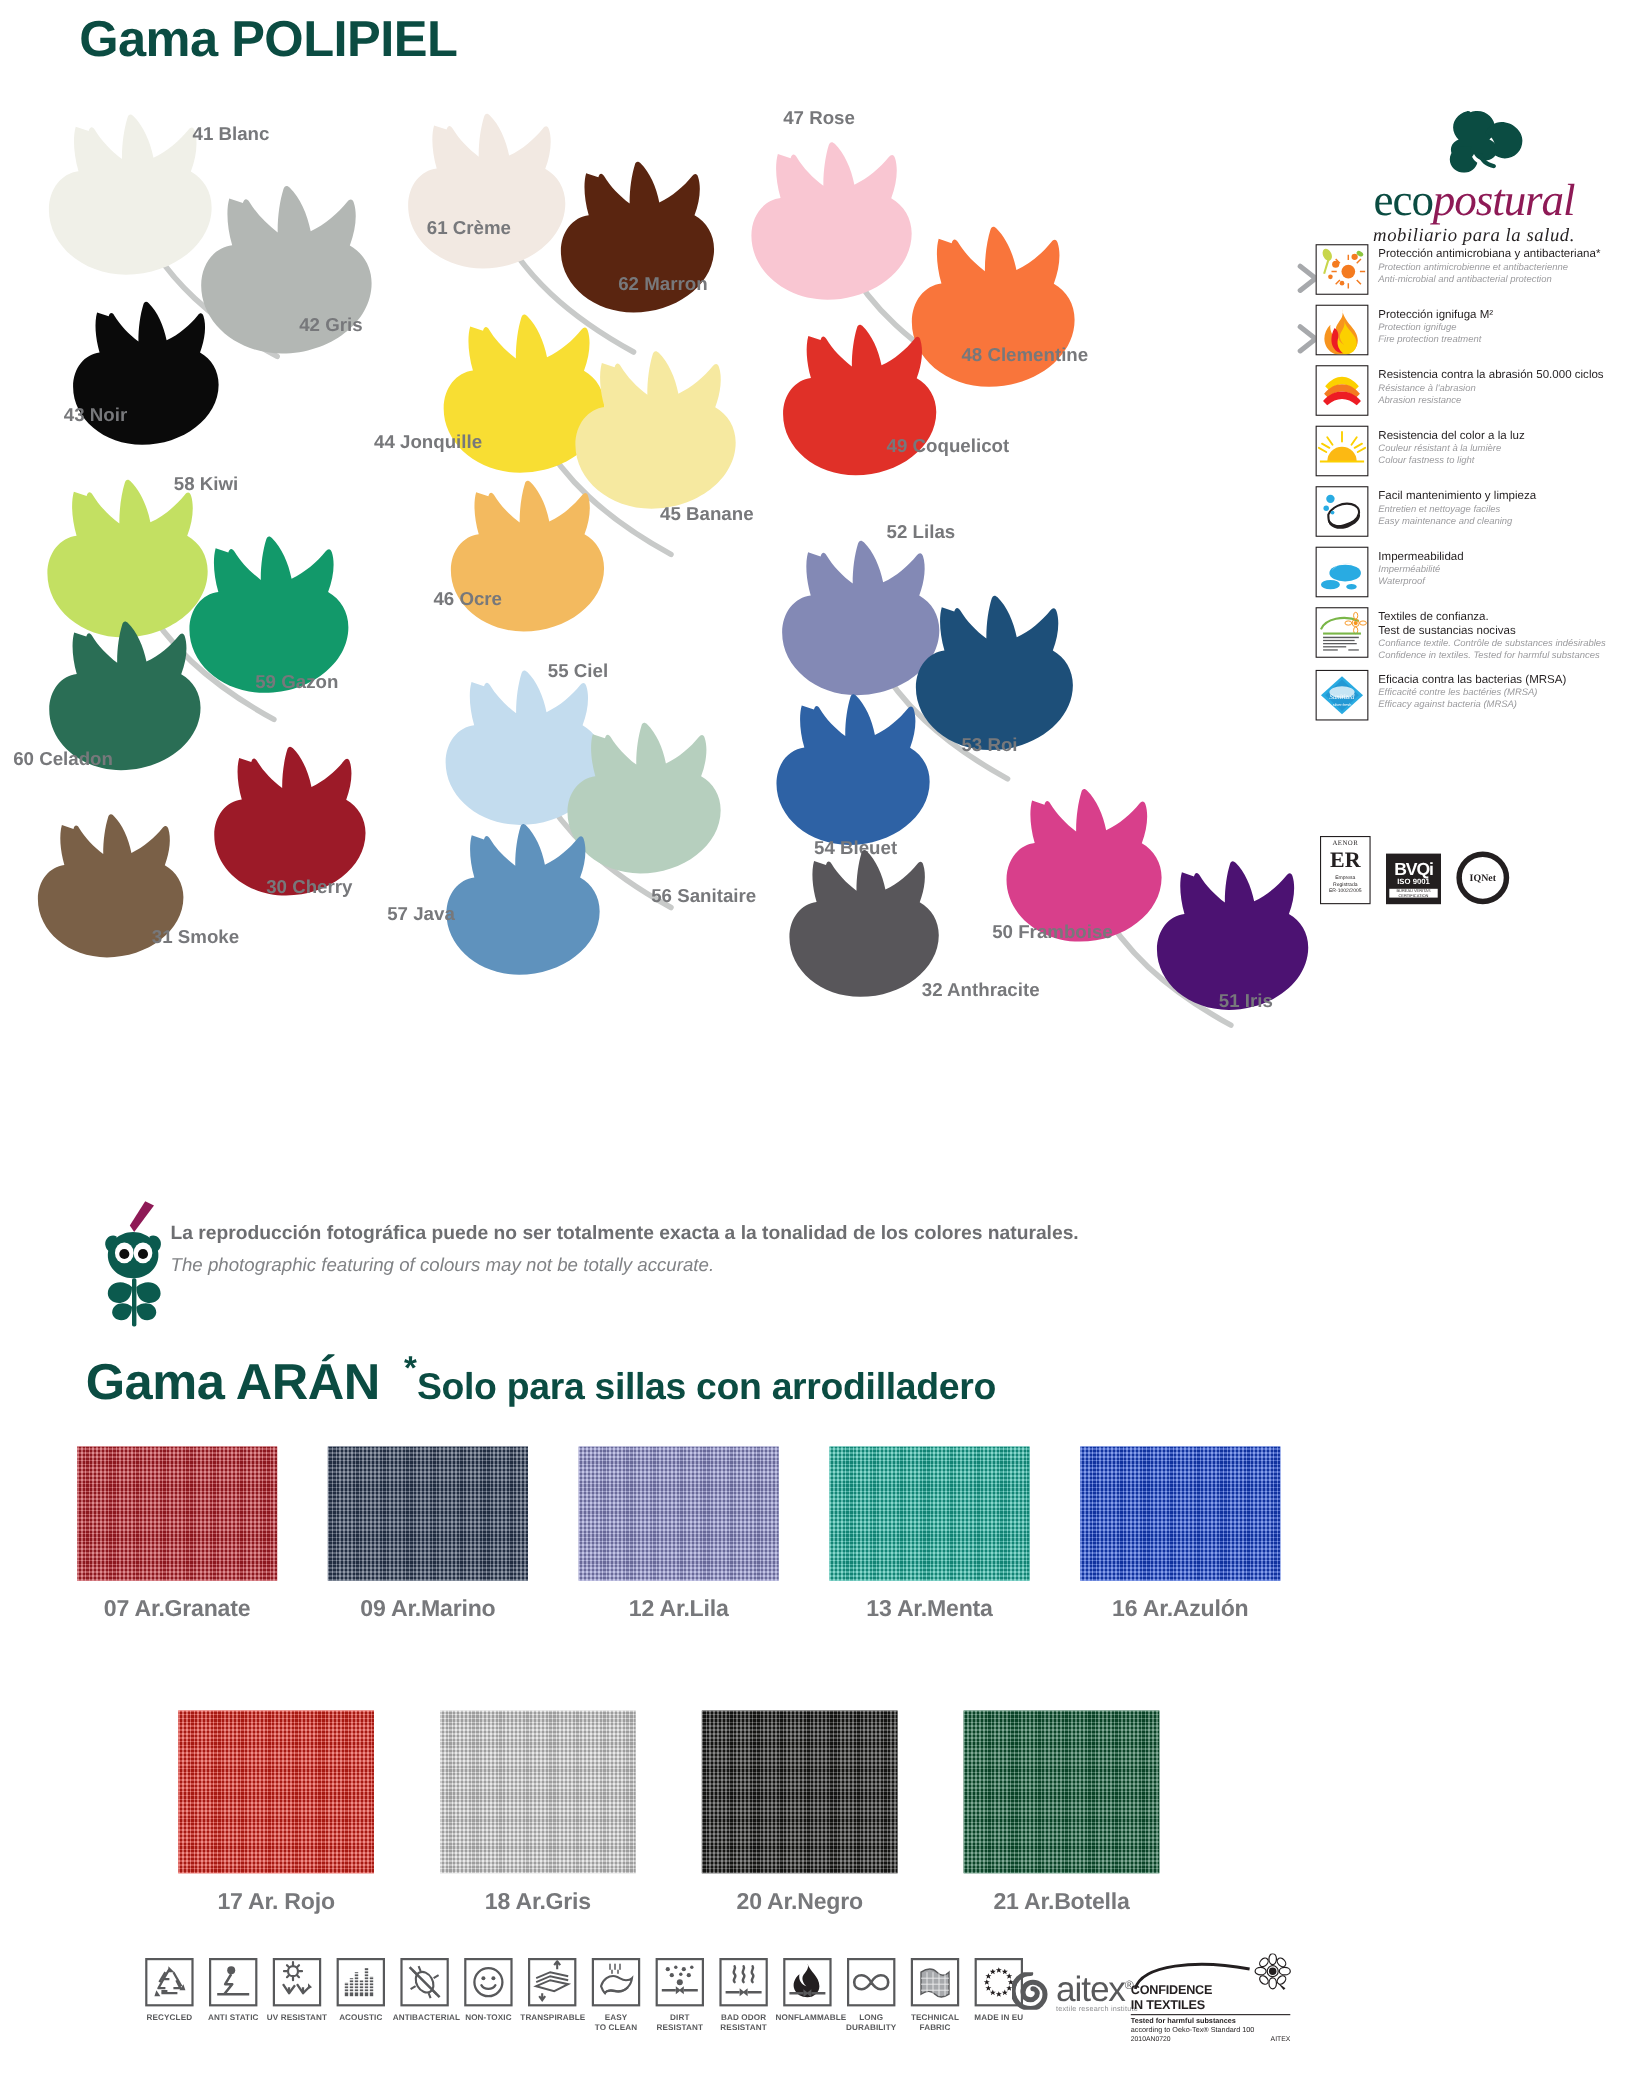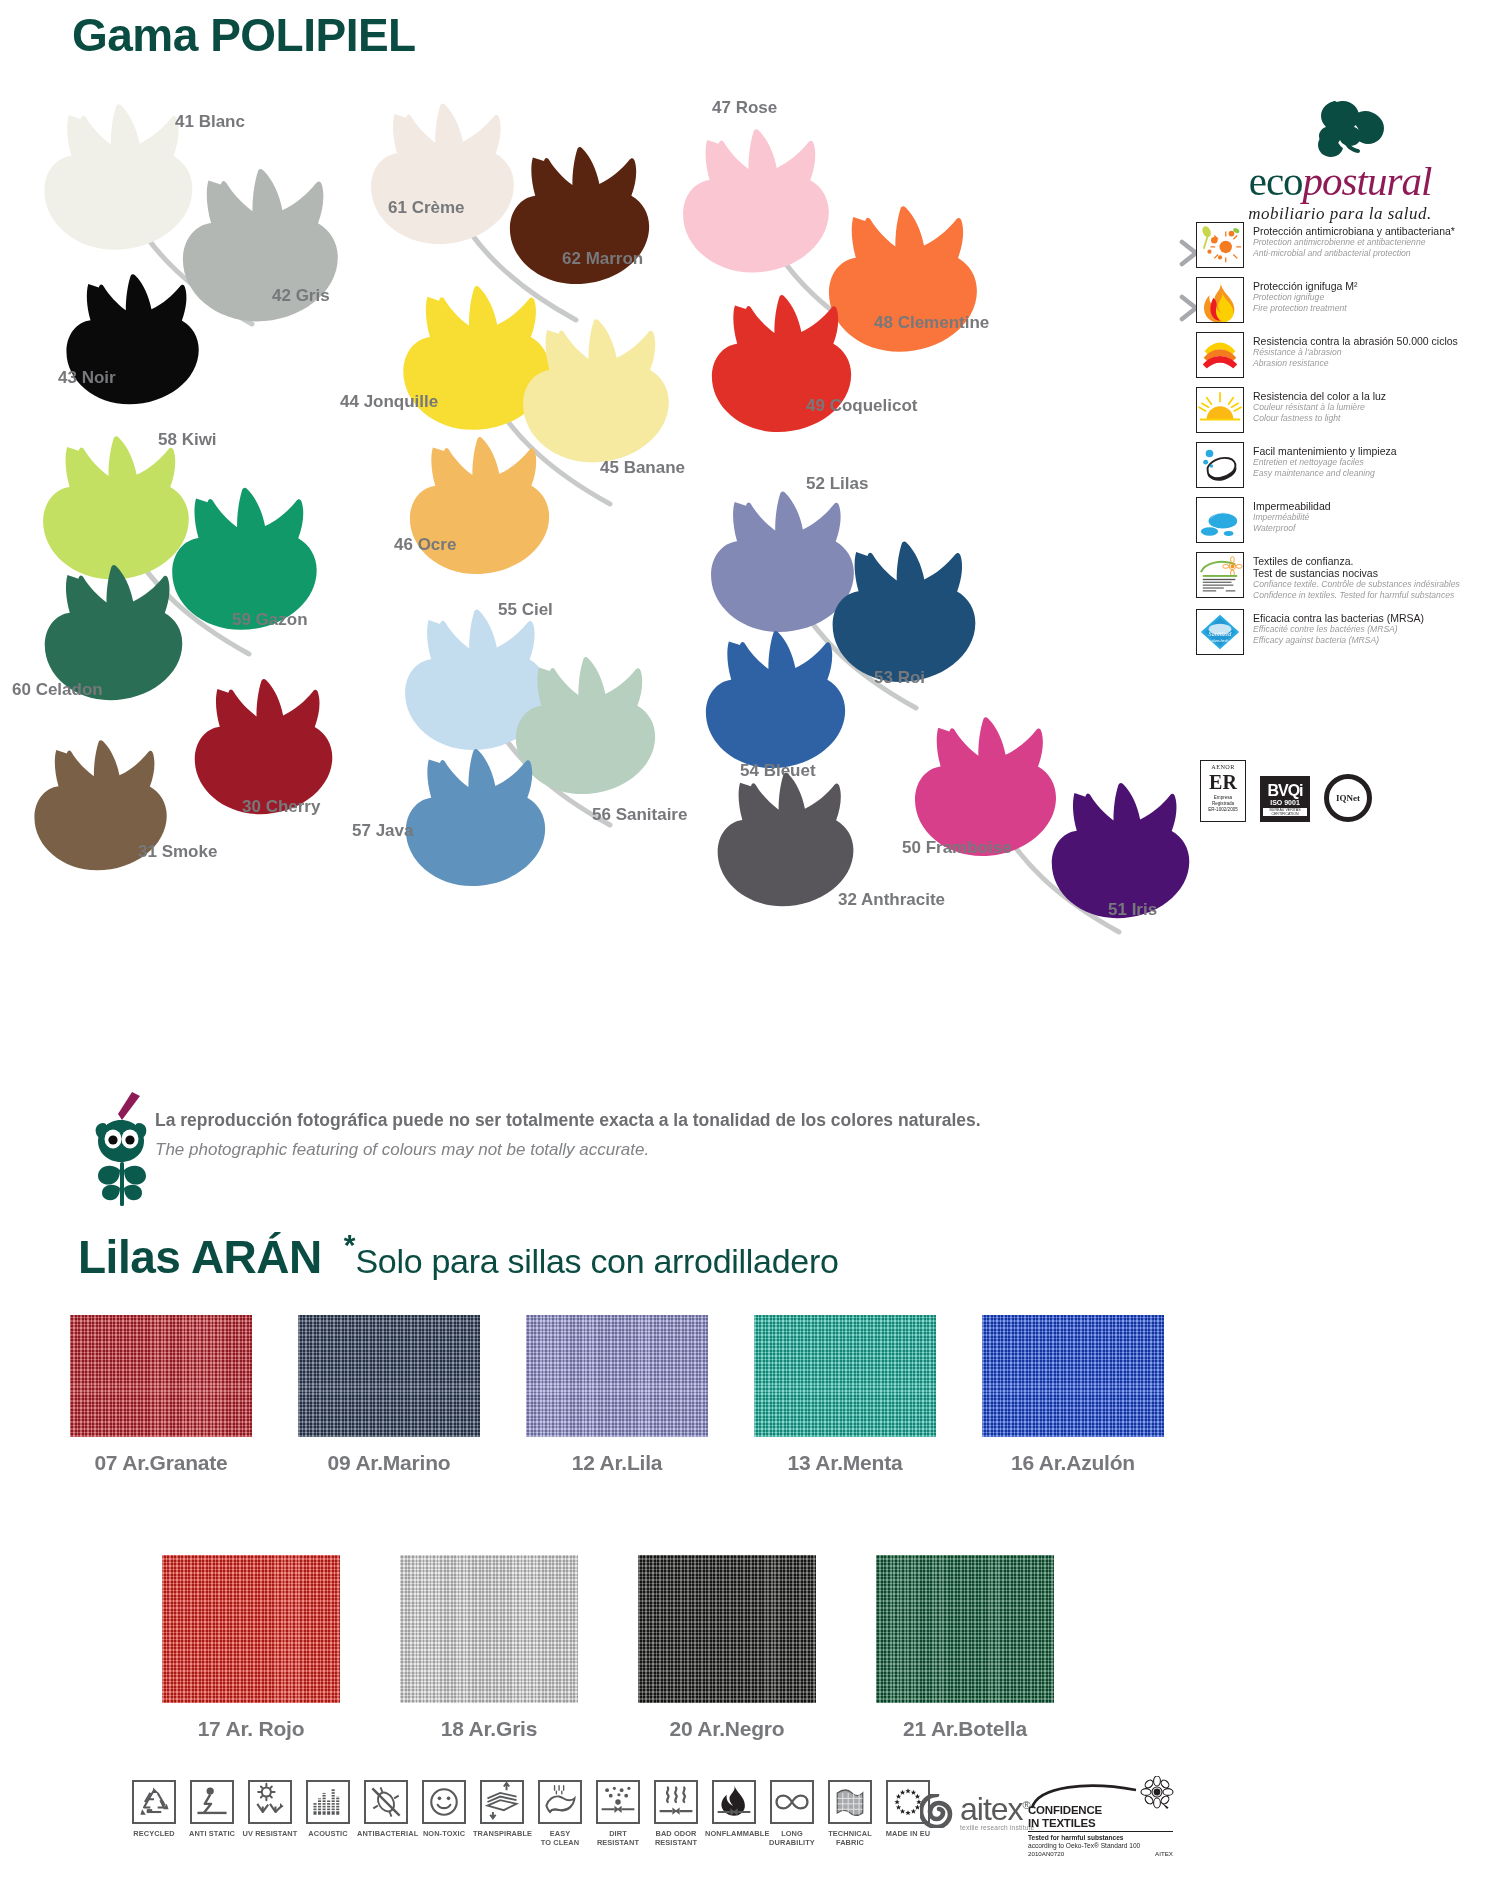--- a/index.html
+++ b/index.html
@@ -15,21 +15,21 @@
     position:absolute; left:72px; top:8px;
     font-size:46px; font-weight:bold; color:#0b4c42;
     letter-spacing:-0.5px; white-space:nowrap;
   }
   .h-aran-wrap {
     position:absolute; left:78px; top:1228px;
     white-space:nowrap; color:#0b4c42;
   }
   .h-aran { font-size:46px; font-weight:bold; letter-spacing:-0.5px; }
   .h-aran-star { font-size:30px; font-weight:bold; vertical-align:18px; margin-left:22px; }
-  .h-aran-sub { font-size:34px; font-weight:normal; letter-spacing:-0.3px; }
+  .h-aran-sub { font-size:34px; font-weight:bold; letter-spacing:-0.3px; }
 
   
   .flower { position:absolute; }
   .flower svg { display:block; overflow:visible; }
   .fl-label {
     position:absolute; font-size:17px; font-weight:bold;
     color:#77787b; white-space:nowrap;
   }
   .stem { position:absolute; }
 
@@ -529,21 +529,21 @@
     <path d="M28 98c-7-6-18-3-18 5 0 6 7 9 13 6 3-2 5-6 5-11z"></path>
     <path d="M32 98c7-6 18-3 18 5 0 6-7 9-13 6-3-2-5-6-5-11z"></path>
   </g>
 </svg>
 <div class="disclaimer">
   <div class="dis-1">La reproducción fotográfica puede no ser totalmente exacta a la tonalidad de los colores naturales.</div>
   <div class="dis-3">The photographic featuring of colours may not be totally accurate.</div>
 </div>
 
 <div class="h-aran-wrap">
-  <span class="h-aran">Lilas ARÁN</span><span class="h-aran-star">*</span><span class="h-aran-sub">Solo para sillas con arrodilladero</span>
+  <span class="h-aran">Gama ARÁN</span><span class="h-aran-star">*</span><span class="h-aran-sub">Solo para sillas con arrodilladero</span>
 </div>
 
 <div class="swatch-row" id="aran-row1" style="left:70px; top:1315px; gap:46px;">
     <div class="swatch-cell">
       <div class="swatch" style="background:#bf1f28"></div>
       <div class="sw-label">07 Ar.Granate</div>
     </div>
     <div class="swatch-cell">
       <div class="swatch" style="background:#2c3b58"></div>
       <div class="sw-label">09 Ar.Marino</div>

